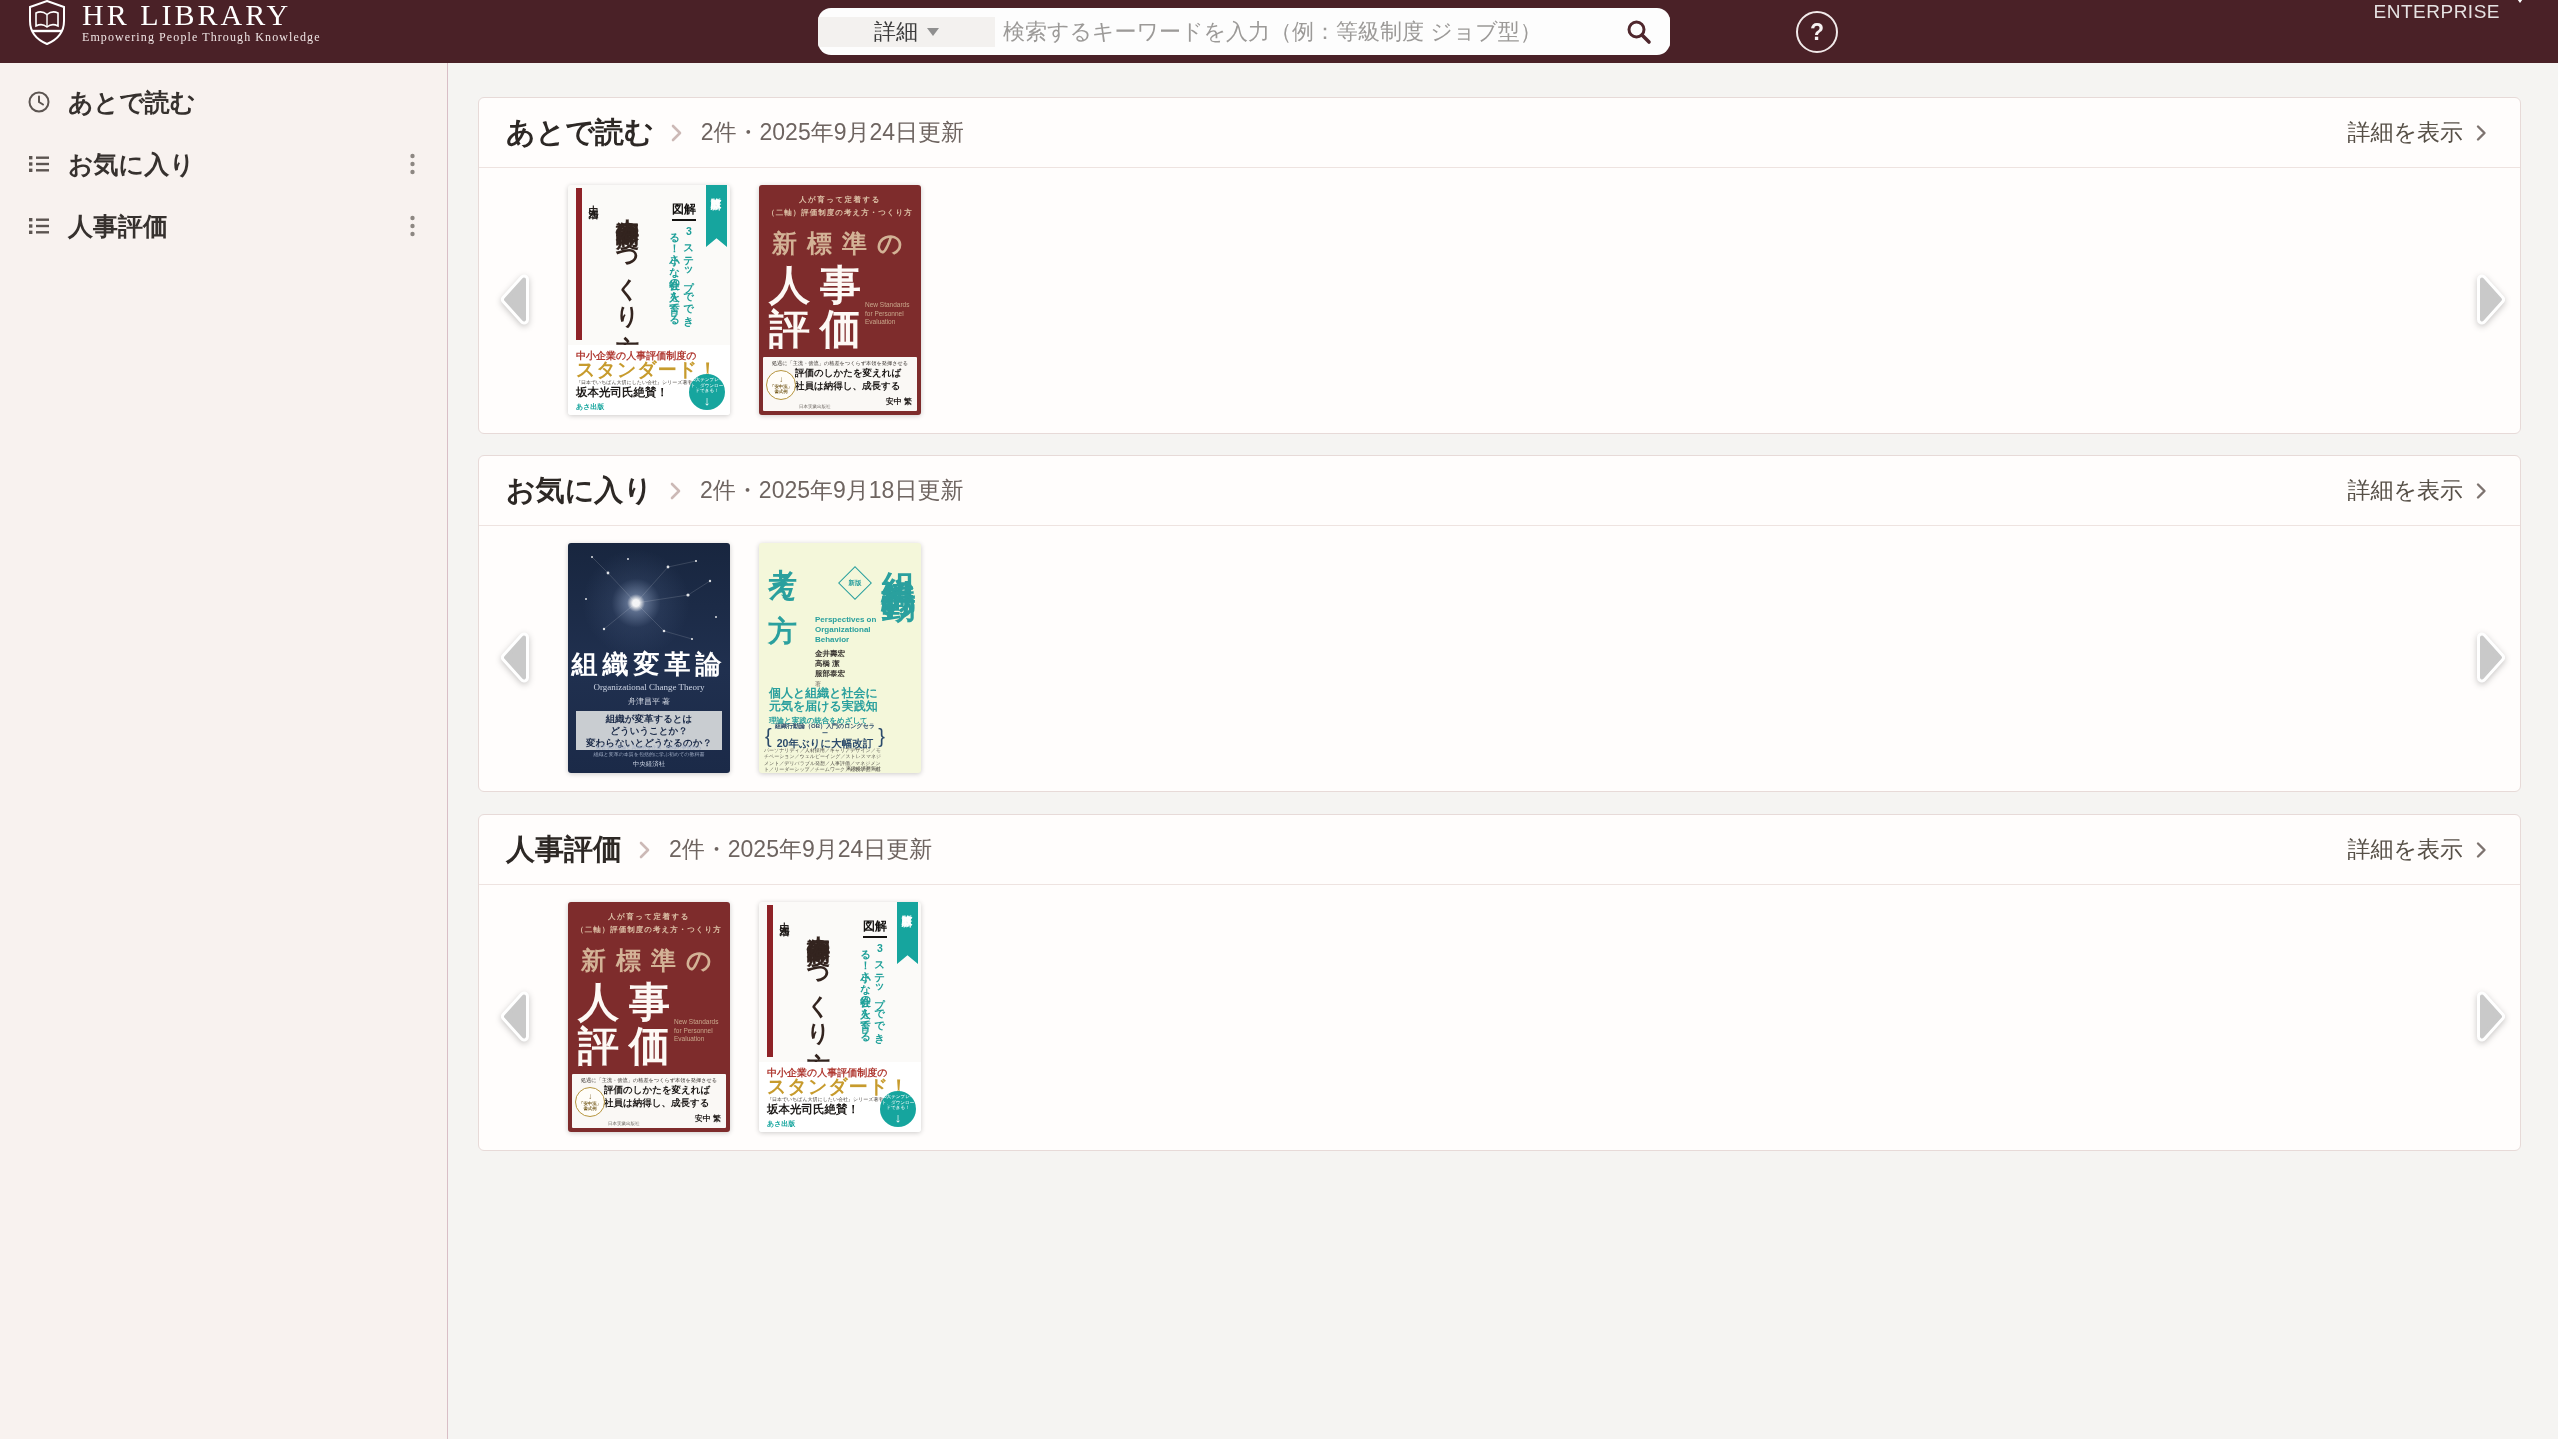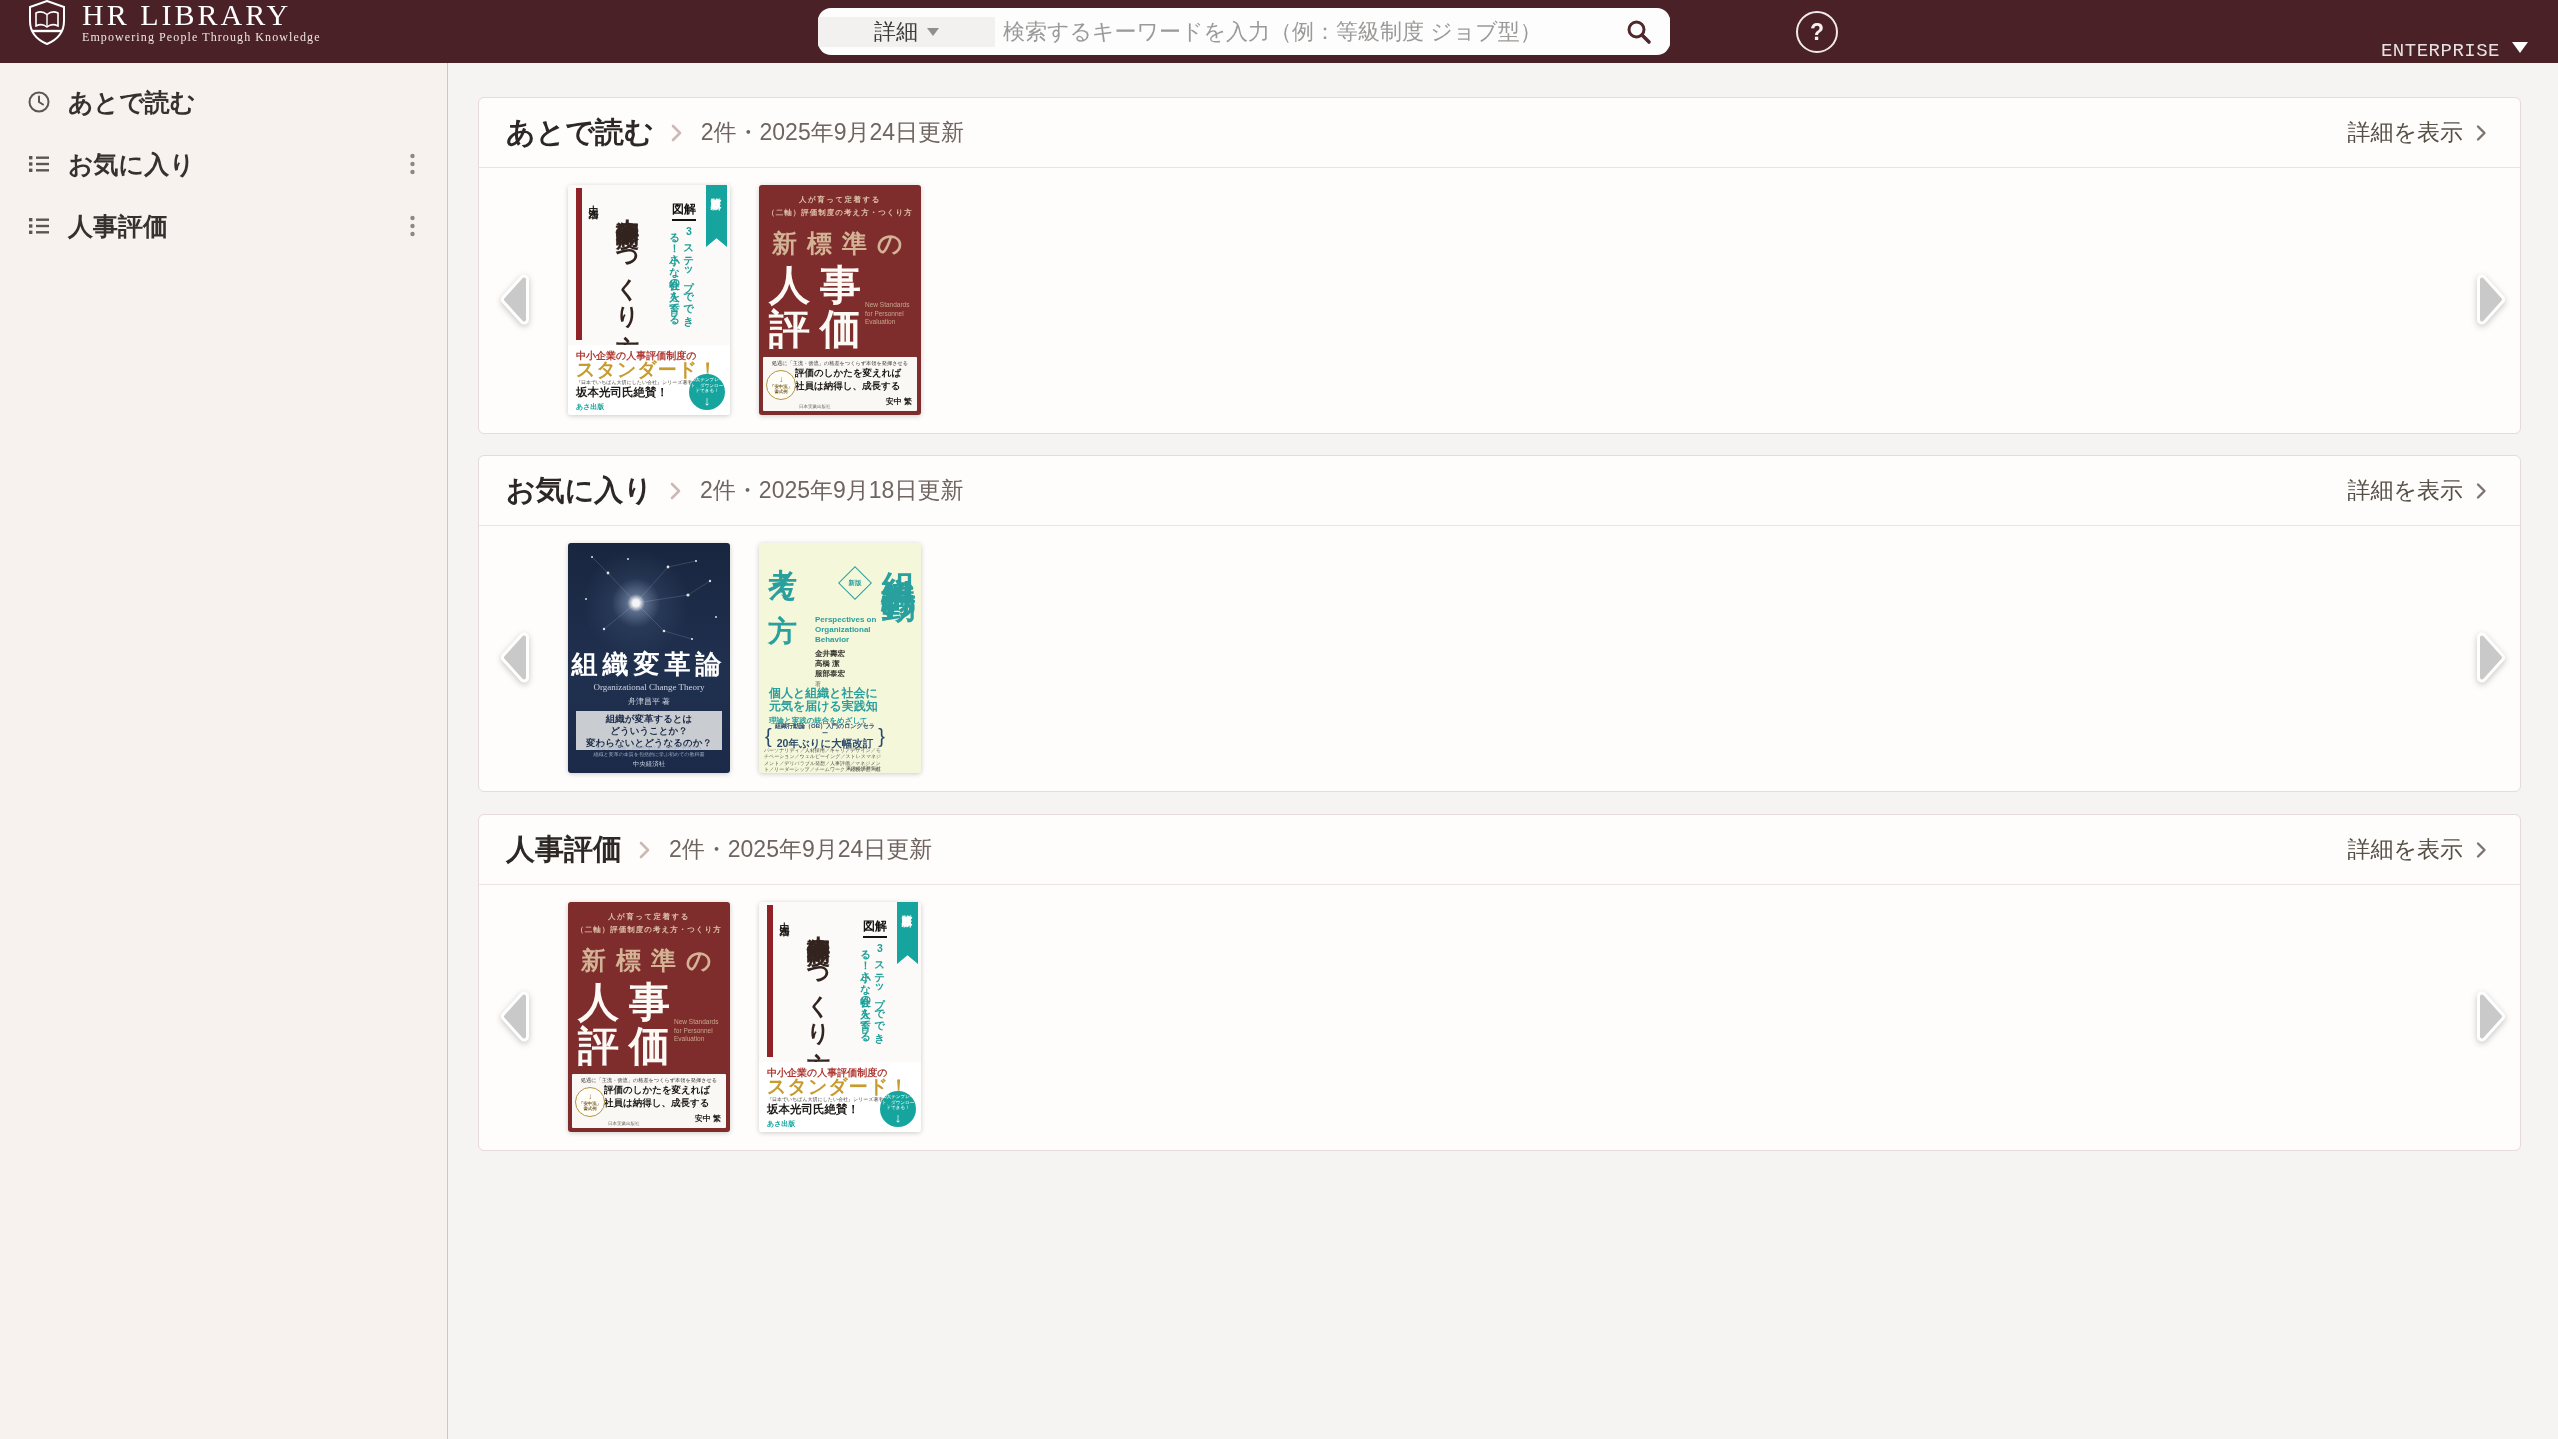--- a/index.html
+++ b/index.html
@@ -14,21 +14,21 @@
   .brand-sub{font-family:"Liberation Serif","DejaVu Serif",serif;font-size:12px;letter-spacing:1.1px;color:#efe4e4;margin-top:0;}
   .search{position:absolute;left:818px;top:8px;width:852px;height:47px;background:#fdfdfd;border-radius:13px;display:flex;align-items:center;overflow:hidden;}
   .s-filter{width:177px;background:#f3f1ef;display:flex;align-items:center;justify-content:center;gap:9px;cursor:pointer;}
   .s-filter-label{font-size:22px;color:#3c3c3c;}
   .caret-down{width:0;height:0;border-left:6px solid transparent;border-right:6px solid transparent;border-top:8px solid #8f8f8f;}
   .s-input{flex:1;border:none;outline:none;background:#fdfdfd;font-size:22px;color:#333;padding:0 8px;font-family:inherit;}
   .s-input::placeholder{color:#9c9a98;}
   .s-div{width:1px;background:#dddcda;margin:9px 0;}
   .s-btn{width:62px;display:flex;align-items:center;justify-content:center;background:#fdfdfd;border:none;cursor:pointer;}
   .help{position:absolute;left:1796px;top:11px;width:42px;height:42px;border:2px solid #f1e9e9;border-radius:50%;color:#f7f2f2;font-size:23px;font-weight:700;display:flex;align-items:center;justify-content:center;background:transparent;cursor:pointer;}
-  .plan{position:absolute;right:24px;top:0;height:63px;display:flex;align-items:flex-end;gap:12px;cursor:pointer;background:transparent;border:none;font-family:Liberation Mono, monospace;}
+  .plan{position:absolute;right:24px;top:0;height:63px;display:flex;align-items:flex-start;gap:12px;cursor:pointer;background:transparent;border:none;}
   .plan-label{font-size:19px;color:#e6e2e2;letter-spacing:0.5px;}
   .plan-caret{width:0;height:0;border-left:8px solid transparent;border-right:8px solid transparent;border-top:11px solid #ffffff;transform:translateY(-9px);}
 
   
   .sidebar{position:absolute;top:63px;left:0;width:447px;bottom:0;background:#f8f2ef;border-right:1px solid #d9bec6;}
   .sb-head{height:73px;display:flex;align-items:center;padding:0 27px;border-bottom:1px solid #e4d6d3;}
   .sb-title{font-size:26px;letter-spacing:5px;color:#403c3a;}
   .sb-sort{margin-left:auto;display:flex;align-items:center;gap:9px;background:none;border:none;cursor:pointer;}
   .sb-sort-label{font-size:23px;color:#45413e;}
   .sb-list{list-style:none;margin:0;padding:8px 0 0 0;}

